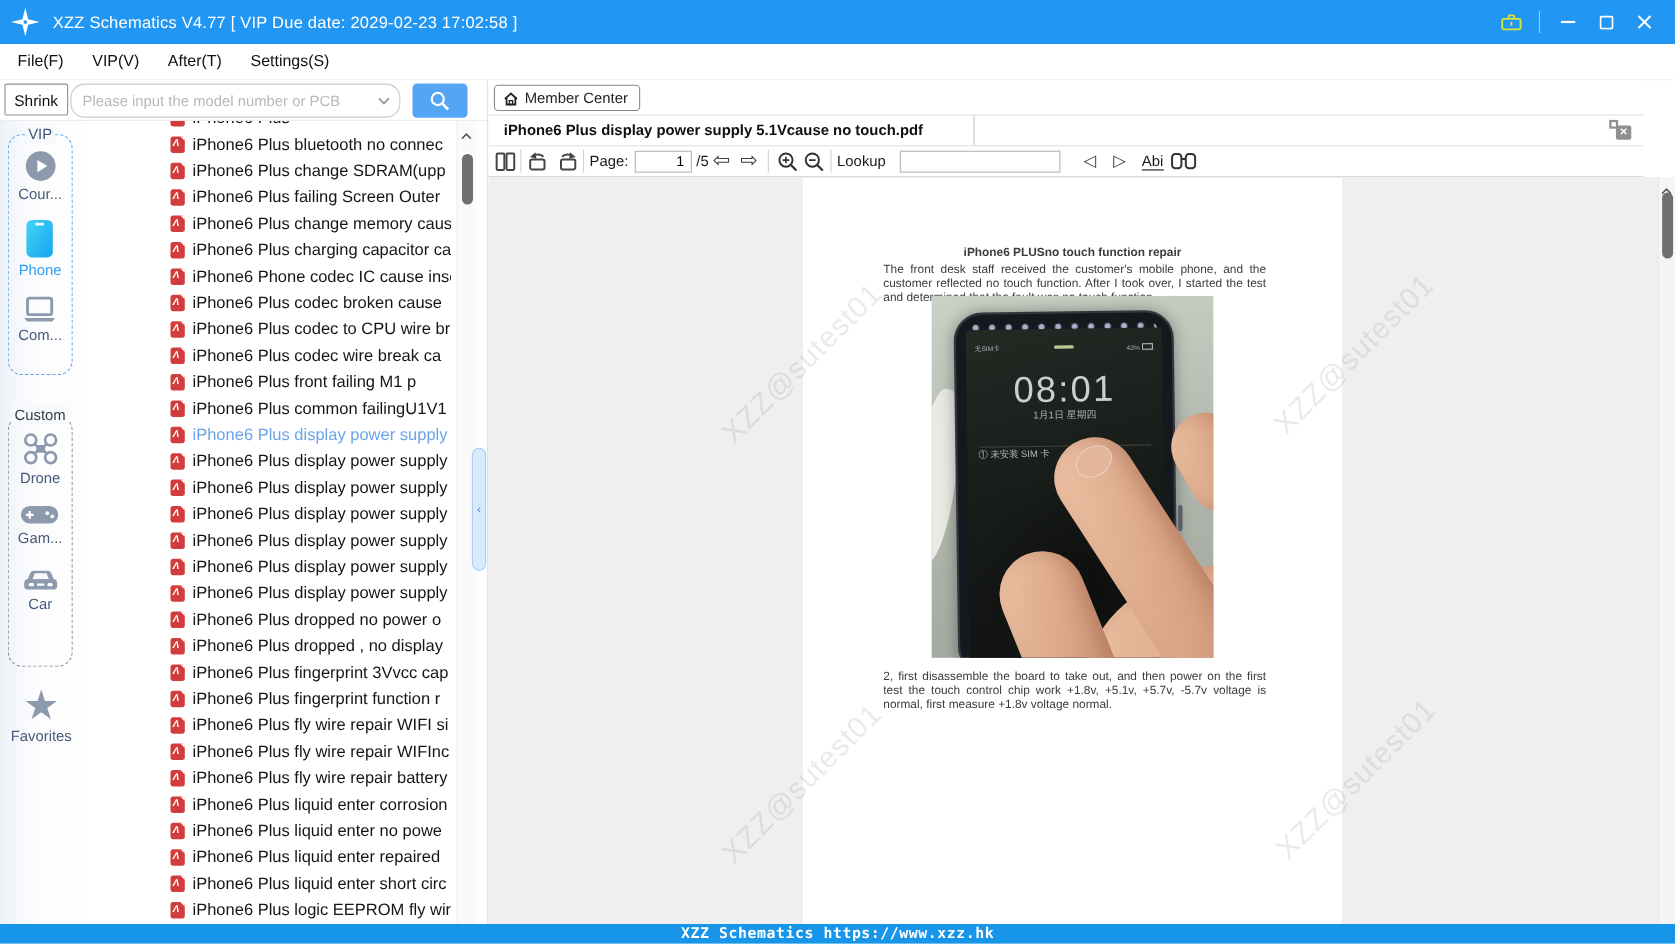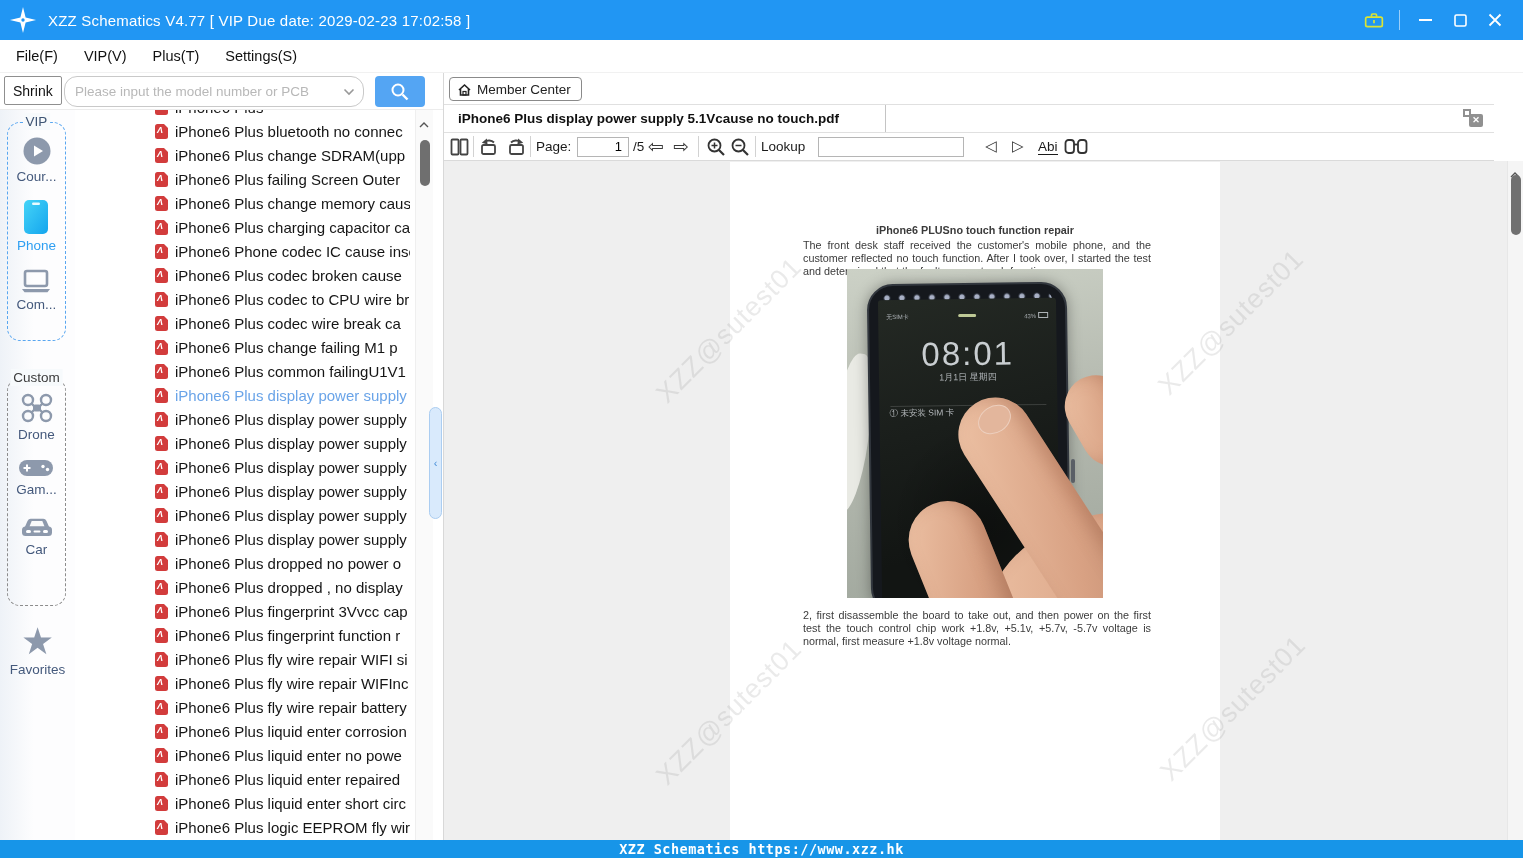--- a/index.html
+++ b/index.html
@@ -189,21 +189,21 @@
       <svg width="14" height="14">
           <path d="M1.5 1.5 L12.5 12.5 M12.5 1.5 L1.5 12.5" stroke="#fff" stroke-width="1.8"></path>
         </svg>
     </span>
   </span>
 </div>
 
 <div class="menubar">
   <span class="menu-item">File(F)</span>
   <span class="menu-item">VIP(V)</span>
-  <span class="menu-item">Plus(T)</span>
+  <span class="menu-item">After(T)</span>
   <span class="menu-item">Settings(S)</span>
 </div>
 
 <div class="searchrow">
   <div class="shrink-btn">Shrink</div>
   <div class="model-wrap">
     <input type="text" placeholder="Please input the model number or PCB" style="">
     <span class="combo-chev">
       <svg width="12" height="8">
           <path d="M1.5 1.5 L6 6 L10.5 1.5" fill="none" stroke="#999" stroke-width="1.6"></path>
@@ -350,21 +350,21 @@
       <div class="row">
         <span class="pdf-ic">
           <span class="lam">Λ</span>
         </span>
         <span class="rlab">iPhone6 Plus codec wire break  ca</span>
       </div>
       <div class="row">
         <span class="pdf-ic">
           <span class="lam">Λ</span>
         </span>
-        <span class="rlab">iPhone6 Plus change failing M1 p</span>
+        <span class="rlab">iPhone6 Plus front failing M1 p</span>
       </div>
       <div class="row">
         <span class="pdf-ic">
           <span class="lam">Λ</span>
         </span>
         <span class="rlab">iPhone6 Plus common failingU1V1</span>
       </div>
       <div class="row sel">
         <span class="pdf-ic">
           <span class="lam">Λ</span>

